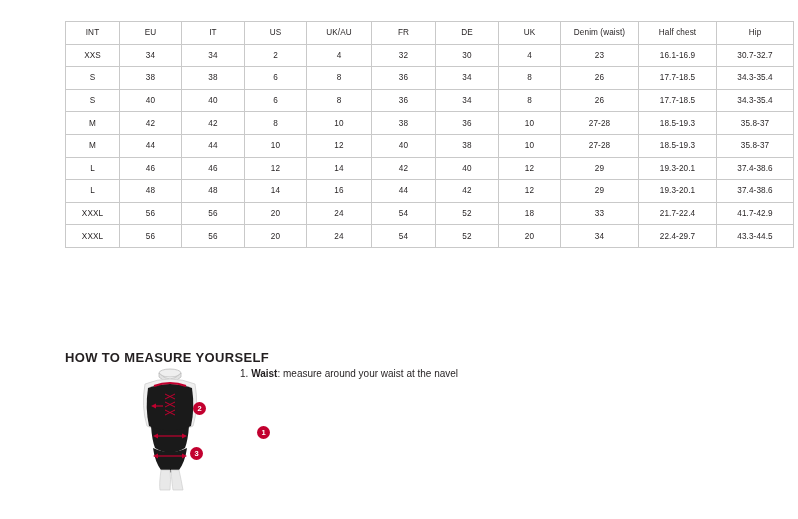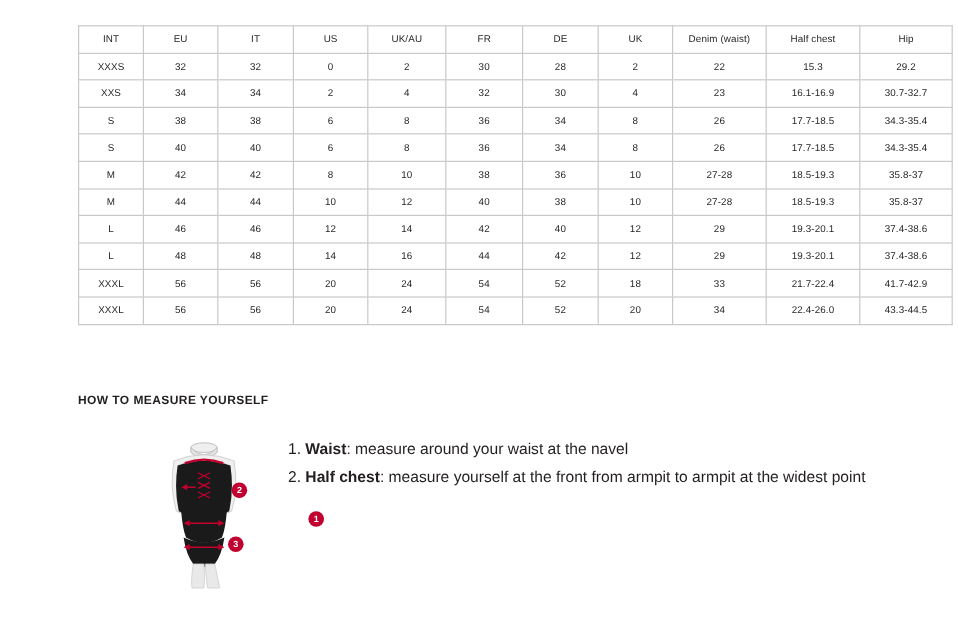--- a/index.html
+++ b/index.html
@@ -56,22 +56,22 @@
   col.c6  { width: 63px; }
   col.c7  { width: 62px; }
   col.c8  { width: 78px; }
   col.c9  { width: 78px; }
   col.c10 { width: 77px; }
 
   
   .howto-title {
     position: absolute;
     left: 65px;
-    top: 329px;
-    font-size: 10px;
+    top: 350px;
+    font-size: 13px;
     font-weight: bold;
     letter-spacing: 0.35px;
     color: #231f20;
   }
   .measure-block {
     position: absolute;
     left: 65px;
     top: 364px;
     width: 560px;
     height: 130px;
@@ -83,21 +83,21 @@
     width: 130px;
     height: 130px;
   }
   .steps {
     position: absolute;
     left: 175px;
     top: 4px;
     width: 390px;
   }
   .step {
-    font-size: 13px;
+    font-size: 10px;
     line-height: 11px;
     margin-bottom: 12.5px;
     color: #231f20;
     white-space: nowrap;
   }
   .step b { font-weight: bold; }
 
   
   .badge {
     position: absolute;
@@ -145,33 +145,20 @@
           <th>FR</th>
           <th>DE</th>
           <th>UK</th>
           <th>Denim (waist)</th>
           <th>Half chest</th>
           <th>Hip</th>
         </tr>
       </thead>
       <tbody>
         <tr>
-          <td>XXXS</td>
-          <td>32</td>
-          <td>32</td>
-          <td>0</td>
-          <td>2</td>
-          <td>30</td>
-          <td>28</td>
-          <td>2</td>
-          <td>22</td>
-          <td>15.3</td>
-          <td>29.2</td>
-        </tr>
-        <tr>
           <td>XXS</td>
           <td>34</td>
           <td>34</td>
           <td>2</td>
           <td>4</td>
           <td>32</td>
           <td>30</td>
           <td>4</td>
           <td>23</td>
           <td>16.1-16.9</td>
@@ -271,21 +258,21 @@
         <tr>
           <td>XXXL</td>
           <td>56</td>
           <td>56</td>
           <td>20</td>
           <td>24</td>
           <td>54</td>
           <td>52</td>
           <td>20</td>
           <td>34</td>
-          <td>22.4-26.0</td>
+          <td>22.4-29.7</td>
           <td>43.3-44.5</td>
         </tr>
       </tbody>
     </table>
   </div>
 
   <div class="howto-title">HOW TO MEASURE YOURSELF</div>
 
   <div class="measure-block">
 
@@ -332,20 +319,16 @@
       <div class="badge badge-1">1</div>
       <div class="badge badge-2">2</div>
       <div class="badge badge-3">3</div>
     </div>
 
     <div class="steps">
       <div class="step">
         <span>1.</span>
         <b>Waist</b><span>: measure around your waist at the navel</span>
       </div>
-      <div class="step">
-        <span>2.</span>
-        <b>Half chest</b><span>: measure yourself at the front from armpit to armpit at the widest point</span>
-      </div>
     </div>
 
   </div>
 </div>
 
 </body></html>

